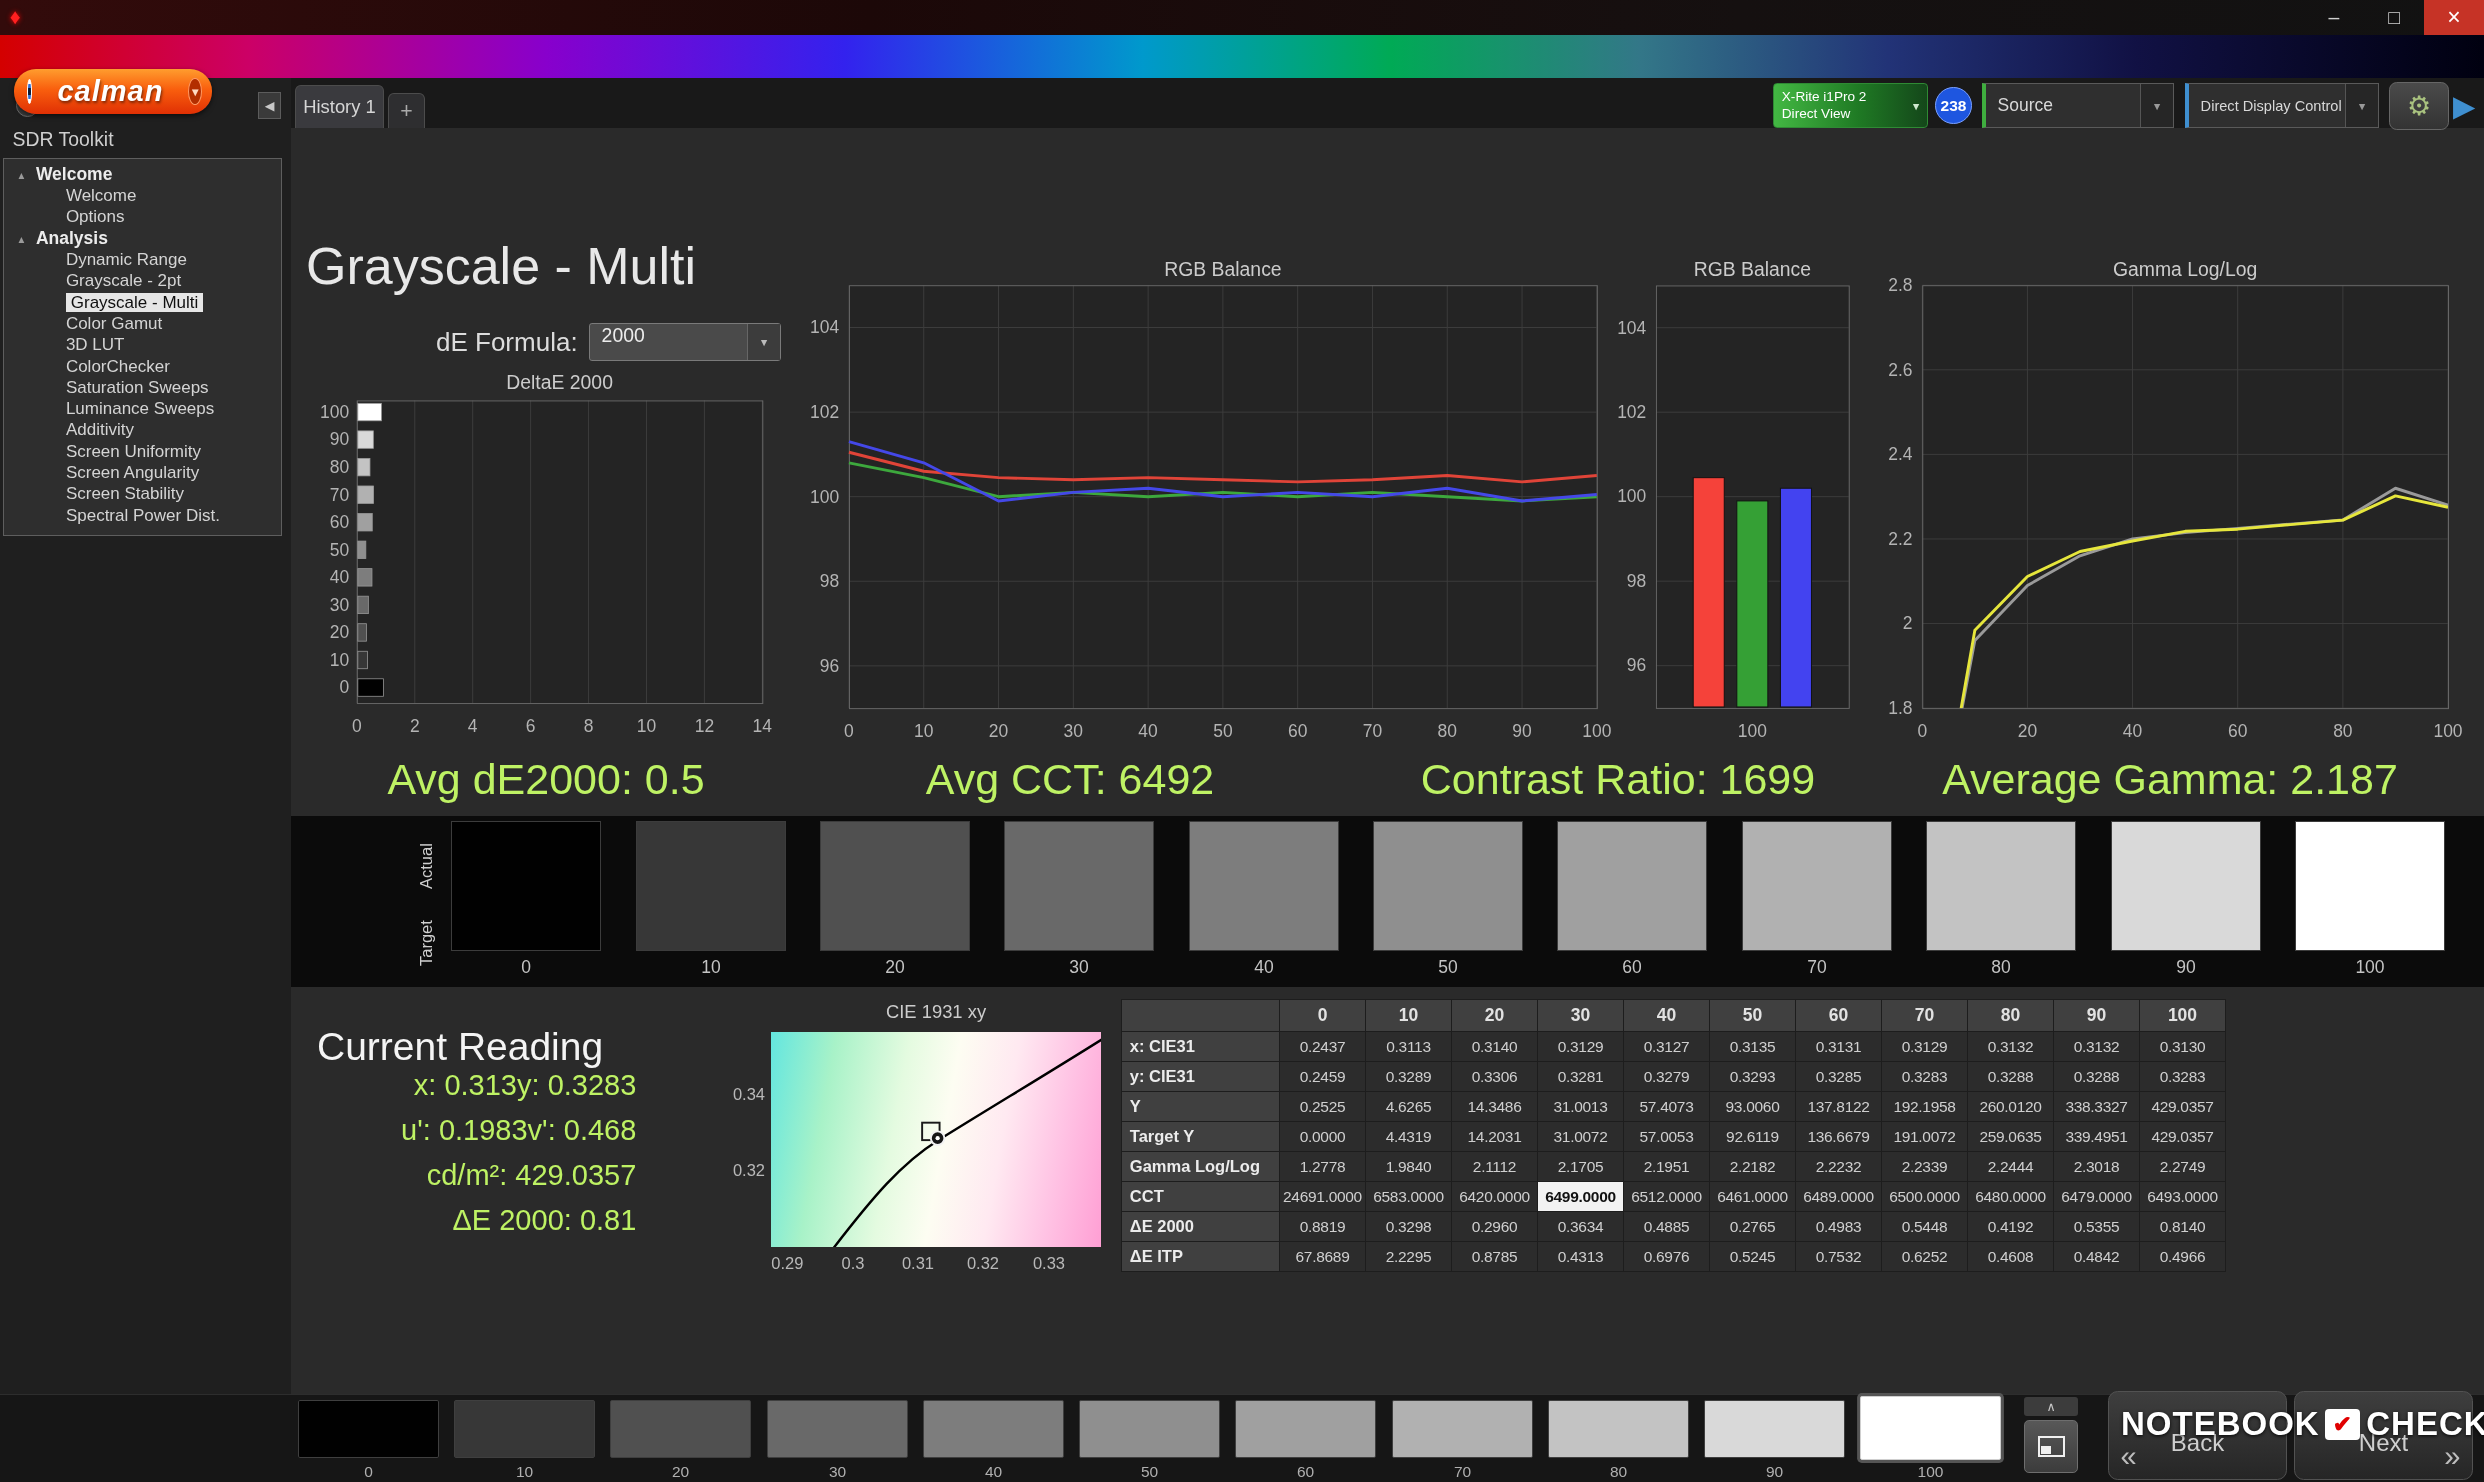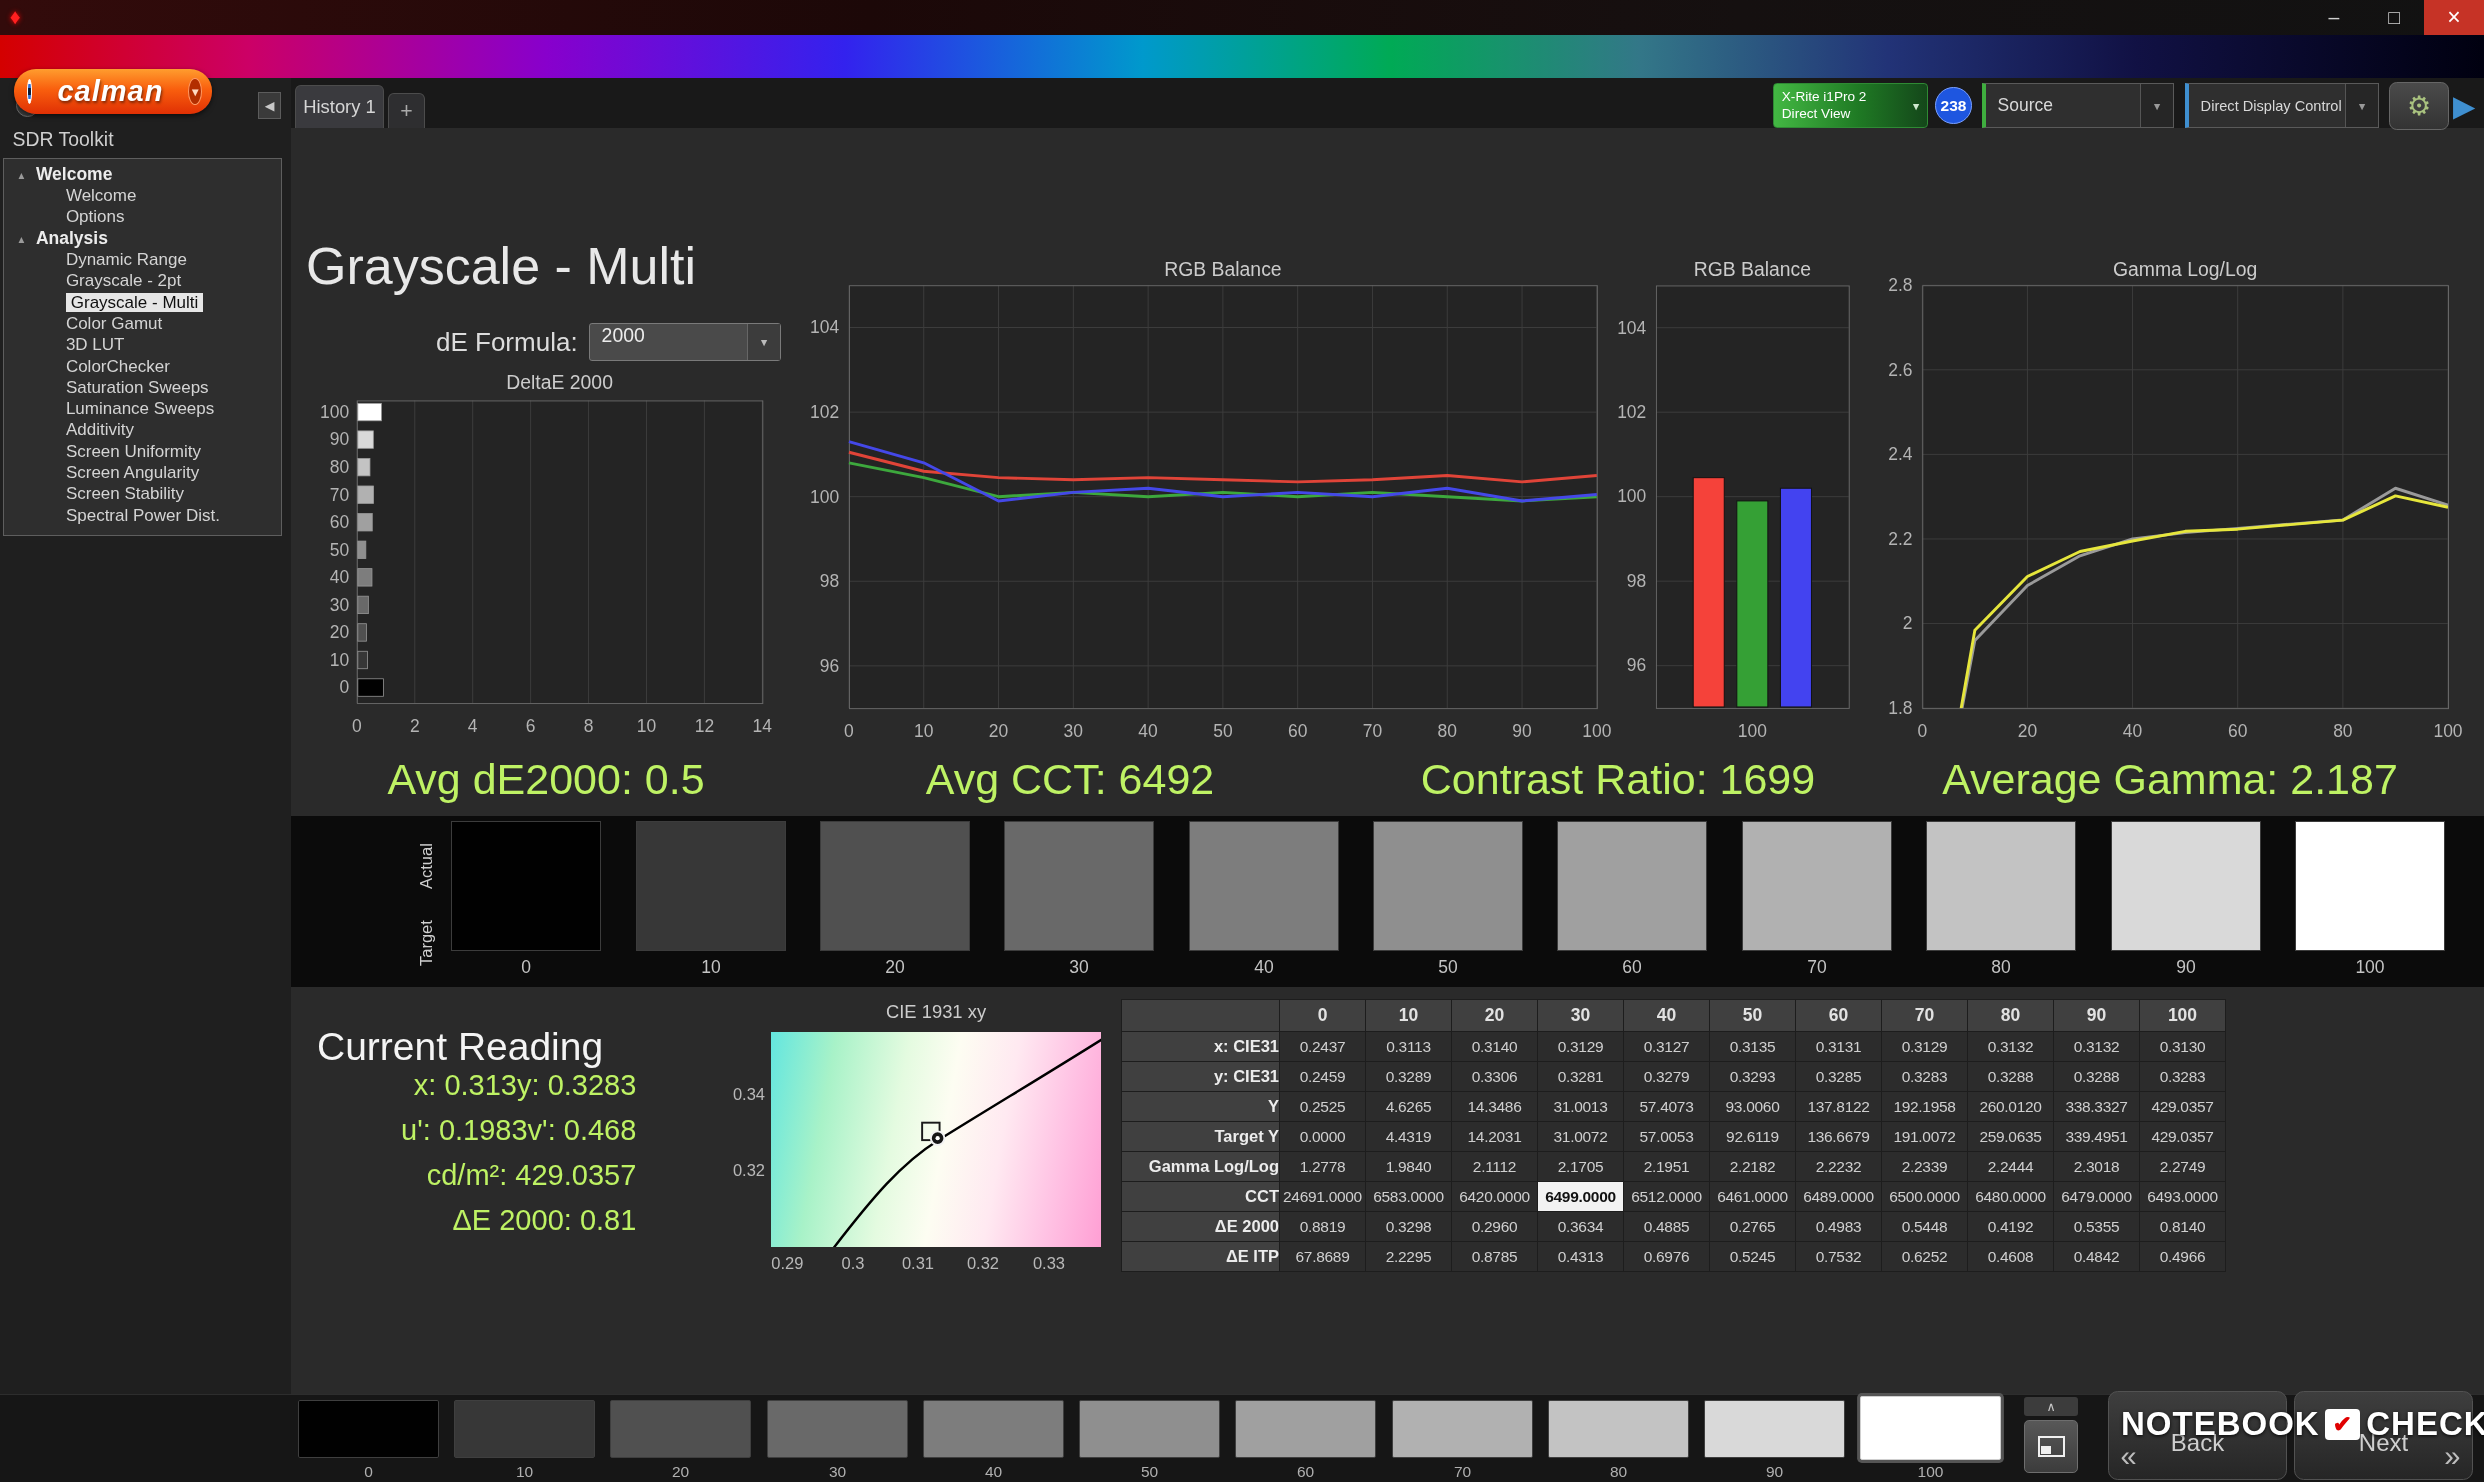--- a/index.html
+++ b/index.html
@@ -92,21 +92,21 @@
   #cie-xticks{position:absolute;left:771px;top:1254px;width:330px;height:21.3px;}
   .cie-xtick{position:absolute;transform:translateX(-50%);font-size:16.5px;color:#b8b8b8;}
   #cie-yticks{position:absolute;left:711px;top:1032px;width:54px;height:215px;}
   .cie-ytick{position:absolute;right:0;transform:translateY(-50%);font-size:16.5px;color:#b8b8b8;}
 
   
   #data-table{position:absolute;left:1121px;top:999px;border-collapse:collapse;background:#2c2c2c;}
   #data-table th,#data-table td{border:1.9px solid #1d1d1d;}
   #data-table thead th{background:#404040;color:#e2e2e2;font-weight:bold;height:32px;width:86px;font-size:17.5px;}
   #data-table th.corner{width:158px;}
-  #data-table th.rowlabel{background:#404040;color:#ececec;text-align:right;padding-left:7.8px;font-size:16.5px;height:30px;white-space:nowrap;}
+  #data-table th.rowlabel{background:#404040;color:#ececec;text-align:left;padding-left:7.8px;font-size:16.5px;height:30px;white-space:nowrap;}
   #data-table td{color:#cfcfcf;text-align:center;width:86px;height:30px;font-size:15.5px;letter-spacing:-0.3px;background:#2c2c2c;}
   #data-table td.hl{background:#f2f2f2;color:#111;font-weight:bold;}
 
   
   .bot-swatch{position:absolute;top:1400px;width:141px;height:58px;border:1px solid #3f3f3f;border-radius:1.9px;}
   .bot-swatch.selected{top:1396px;height:64px;border:1.9px solid #cfcfcf;box-shadow:0 0 0 2.9px #555;}
   .bot-label{position:absolute;top:1463px;width:141px;text-align:center;font-size:15.5px;color:#b0b0b0;}
   .pat-up{position:absolute;left:2024px;top:1397px;width:54px;height:19.4px;background:#3c3c3c;border-radius:2.9px;color:#c8c8c8;font-size:12.6px;display:flex;align-items:center;justify-content:center;}
   .pat-btn{position:absolute;left:2024px;top:1420px;width:54px;height:53px;background:linear-gradient(180deg,#585858,#3c3c3c);border:1px solid #6e6e6e;border-radius:4.9px;display:flex;align-items:center;justify-content:center;}
   .pat-icon{position:relative;width:27px;height:21.3px;border:2.9px solid #f0f0f0;}

